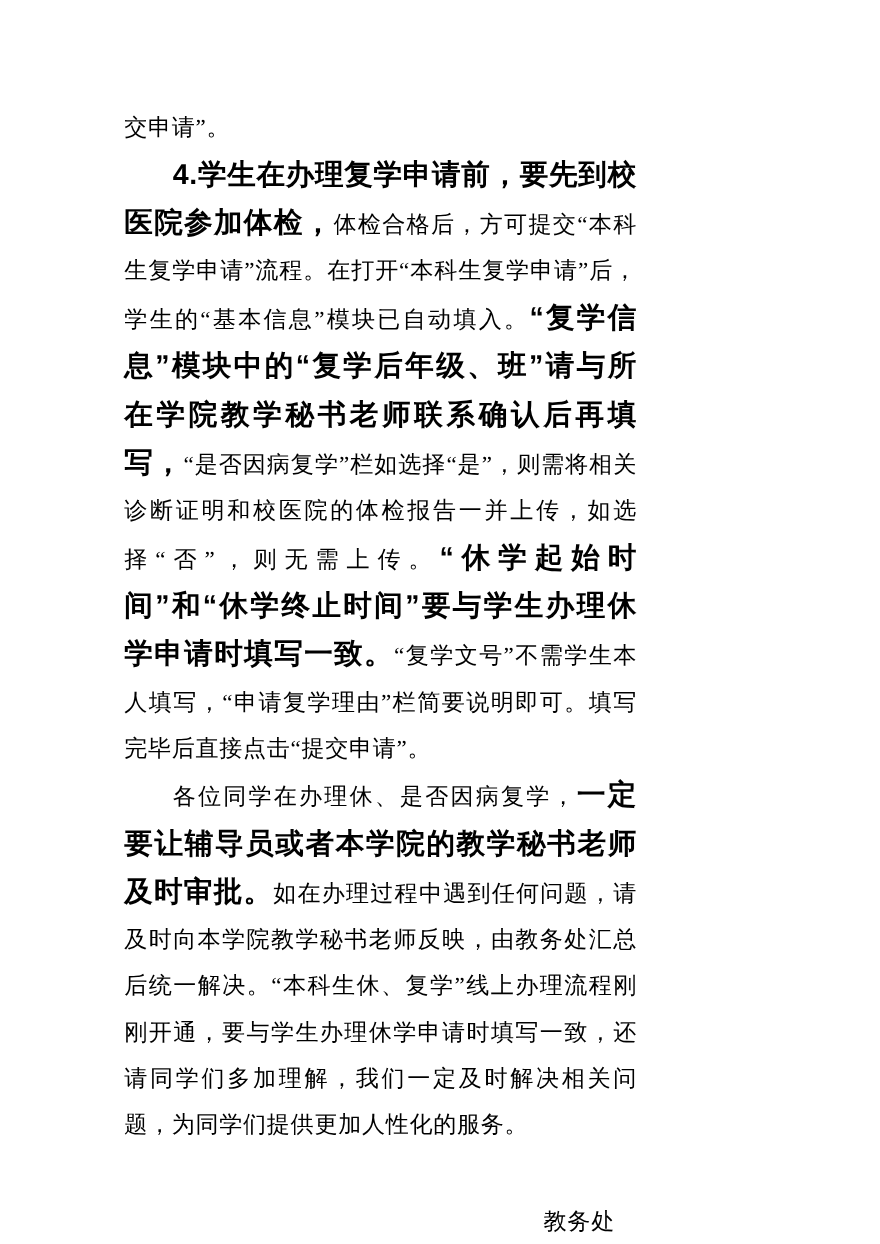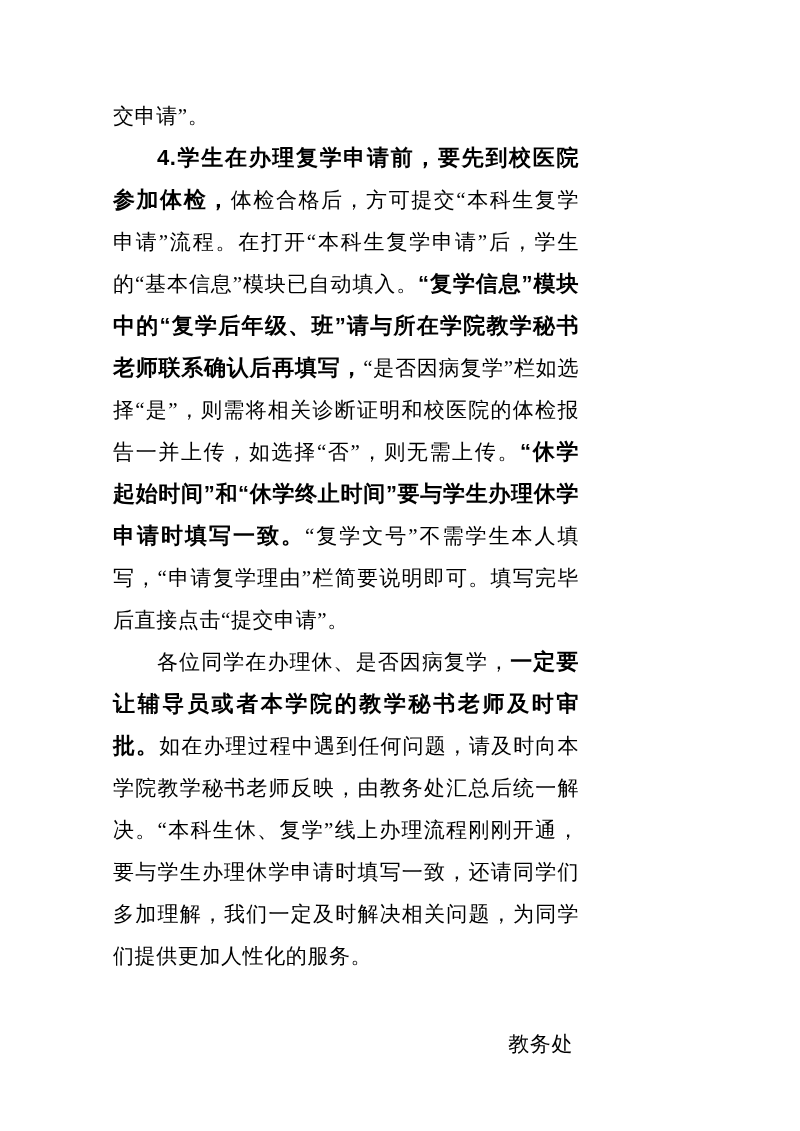--- a/index.html
+++ b/index.html
@@ -29,26 +29,26 @@
     letter-spacing: 0.6px;
     word-break: break-all;
   }
   .para.indent {
     text-indent: 44px;
   }
   .run { font-weight: 400; }
   .run.bold {
     font-weight: 700;
     font-family: "Liberation Sans", "DejaVu Sans", sans-serif;
-    font-size: 22px;
+    font-size: 26px;
   }
   .sig-block {
     margin-top: 46px;
     margin-left: auto;
-    margin-right: 6px;
+    margin-right: 20px;
     width: max-content;
     text-align: center;
   }
   .sig-line {
     margin: 0;
     font-size: 21px;
     line-height: 42px;
     letter-spacing: 0.6px;
   }
 </style>

